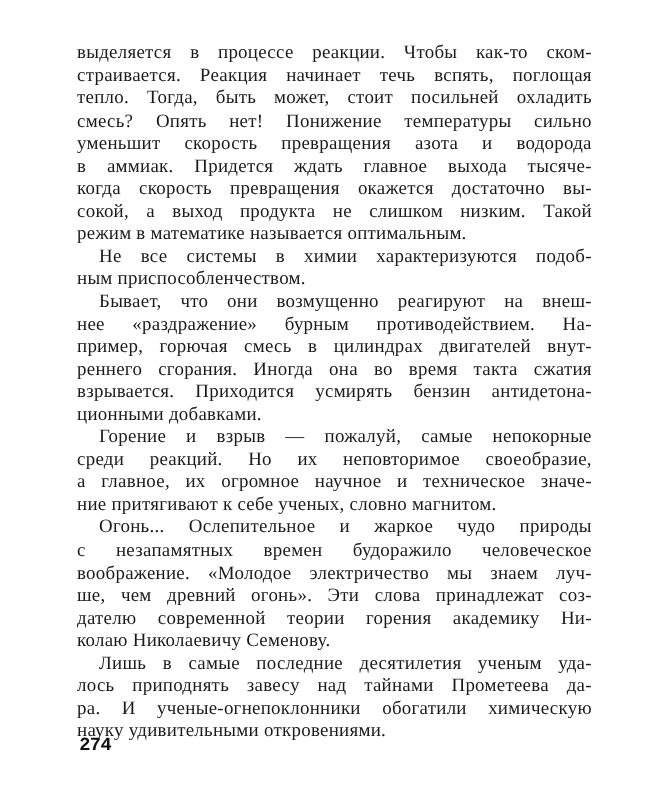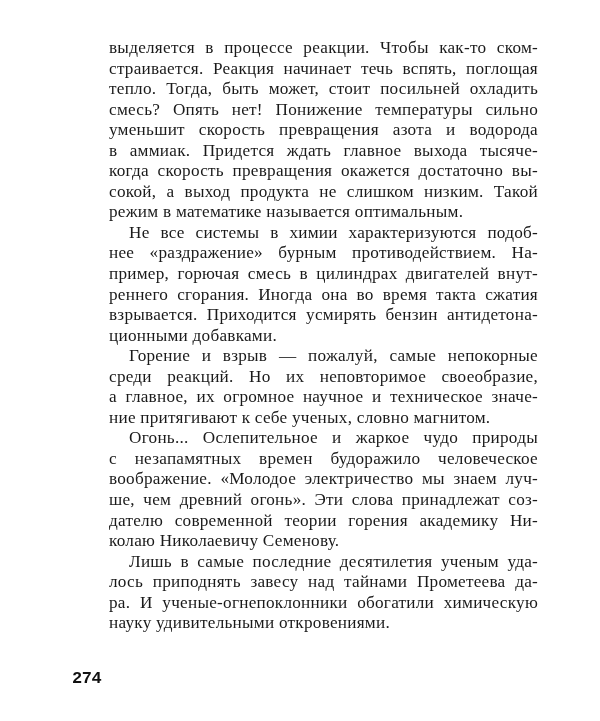--- a/index.html
+++ b/index.html
@@ -24,21 +24,20 @@
       color: #1a1a1a;
       letter-spacing: 0.25px;
     }
     .line {
       display: block;
       text-align: justify;
       text-align-last: justify;
       white-space: nowrap;
       height: 20.55px;
       overflow: visible;
-      margin-left: 39px;
     }
     .line.last {
       text-align-last: left;
     }
     .line.indent {
       padding-left: 20px;
     }
     .para {
       display: block;
       margin: 0;
@@ -65,23 +64,25 @@
     <span class="line">смесь? Опять нет! Понижение температуры сильно</span>
     <span class="line">уменьшит скорость превращения азота и водорода</span>
     <span class="line">в аммиак. Придется ждать главное выхода тысяче-</span>
     <span class="line">когда скорость превращения окажется достаточно вы-</span>
     <span class="line">сокой, а выход продукта не слишком низким. Такой</span>
     <span class="line last">режим в математике называется оптимальным.</span>
   </div>
 
   <div class="para">
     <span class="line indent">Не все системы в химии характеризуются подоб-</span>
+    <span class="line last">ным приспособленчеством.</span>
   </div>
 
   <div class="para">
+    <span class="line indent">Бывает, что они возмущенно реагируют на внеш-</span>
     <span class="line">нее «раздражение» бурным противодействием. На-</span>
     <span class="line">пример, горючая смесь в цилиндрах двигателей внут-</span>
     <span class="line">реннего сгорания. Иногда она во время такта сжатия</span>
     <span class="line">взрывается. Приходится усмирять бензин антидетона-</span>
     <span class="line last">ционными добавками.</span>
   </div>
 
   <div class="para">
     <span class="line indent">Горение и взрыв — пожалуй, самые непокорные</span>
     <span class="line">среди реакций. Но их неповторимое своеобразие,</span>

